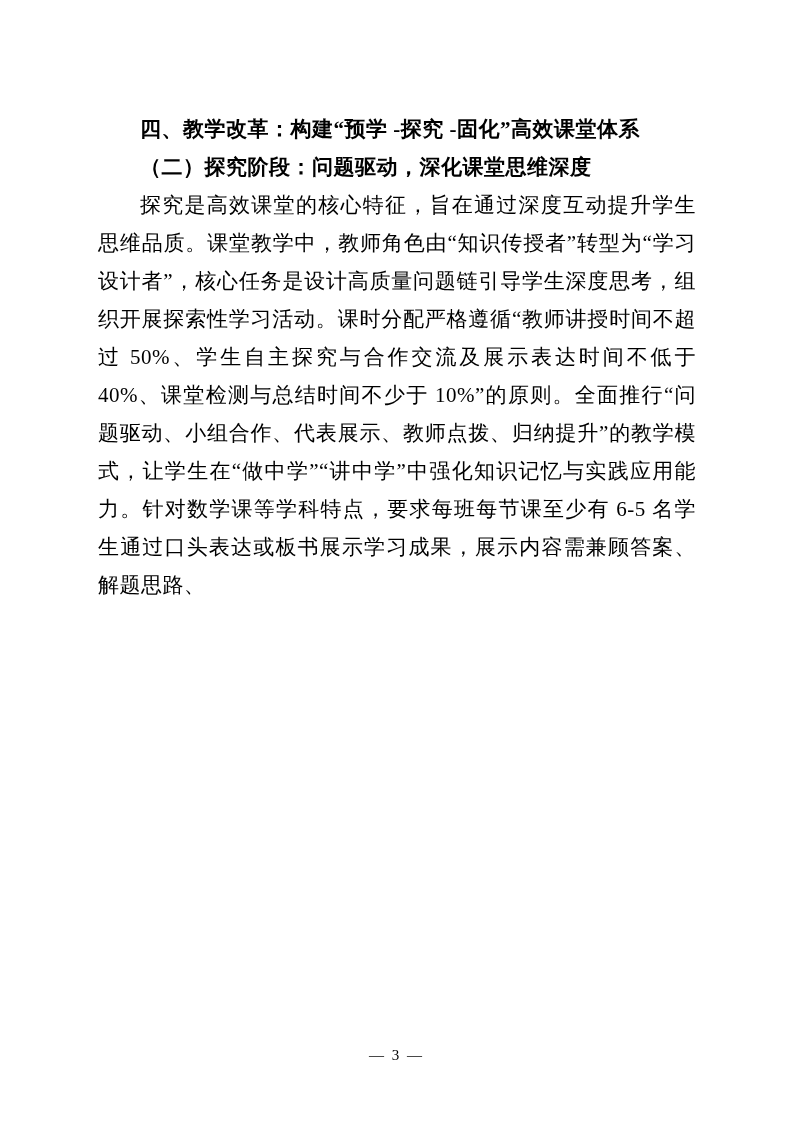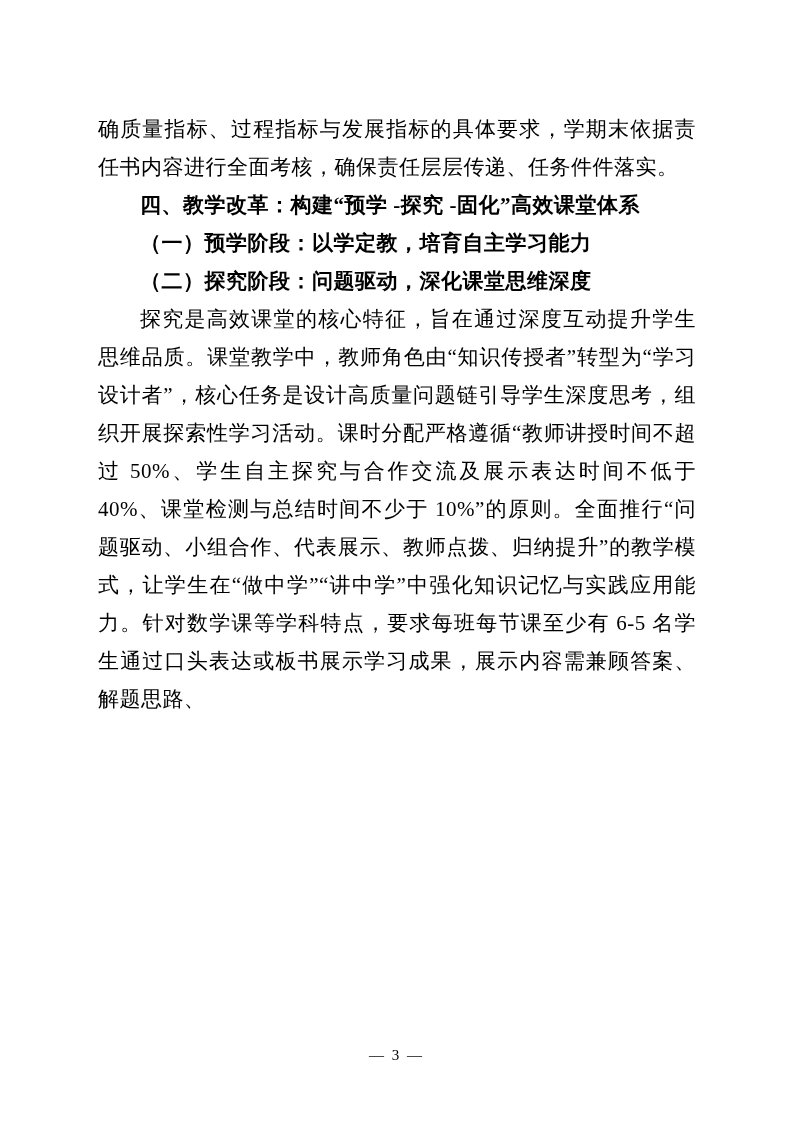--- a/index.html
+++ b/index.html
@@ -51,20 +51,18 @@
     font-size: 15px;
     letter-spacing: 2px;
     color: #000000;
   }
 </style>
 </head>
 <body>
 
 <div class="page">
   <div class="text-area">
-    <p class="continuation">确质量指标、过程指标与发展指标的具体要求，学期末依据责任书内容进行全面考核，确保责任层层传递、任务件件落实。</p>
     <p class="heading">四、教学改革：构建“预学 -探究 -固化”高效课堂体系</p>
-    <p class="subheading">（一）预学阶段：以学定教，培育自主学习能力</p>
     <p class="subheading">（二）探究阶段：问题驱动，深化课堂思维深度</p>
     <p>探究是高效课堂的核心特征，旨在通过深度互动提升学生思维品质。课堂教学中，教师角色由“知识传授者”转型为“学习设计者”，核心任务是设计高质量问题链引导学生深度思考，组织开展探索性学习活动。课时分配严格遵循“教师讲授时间不超过 50%、学生自主探究与合作交流及展示表达时间不低于 40%、课堂检测与总结时间不少于 10%”的原则。全面推行“问题驱动、小组合作、代表展示、教师点拨、归纳提升”的教学模式，让学生在“做中学”“讲中学”中强化知识记忆与实践应用能力。针对数学课等学科特点，要求每班每节课至少有 6-5 名学生通过口头表达或板书展示学习成果，展示内容需兼顾答案、解题思路、</p>
   </div>
   <div class="footer">— 3 —</div>
 </div>
 
 </body></html>

